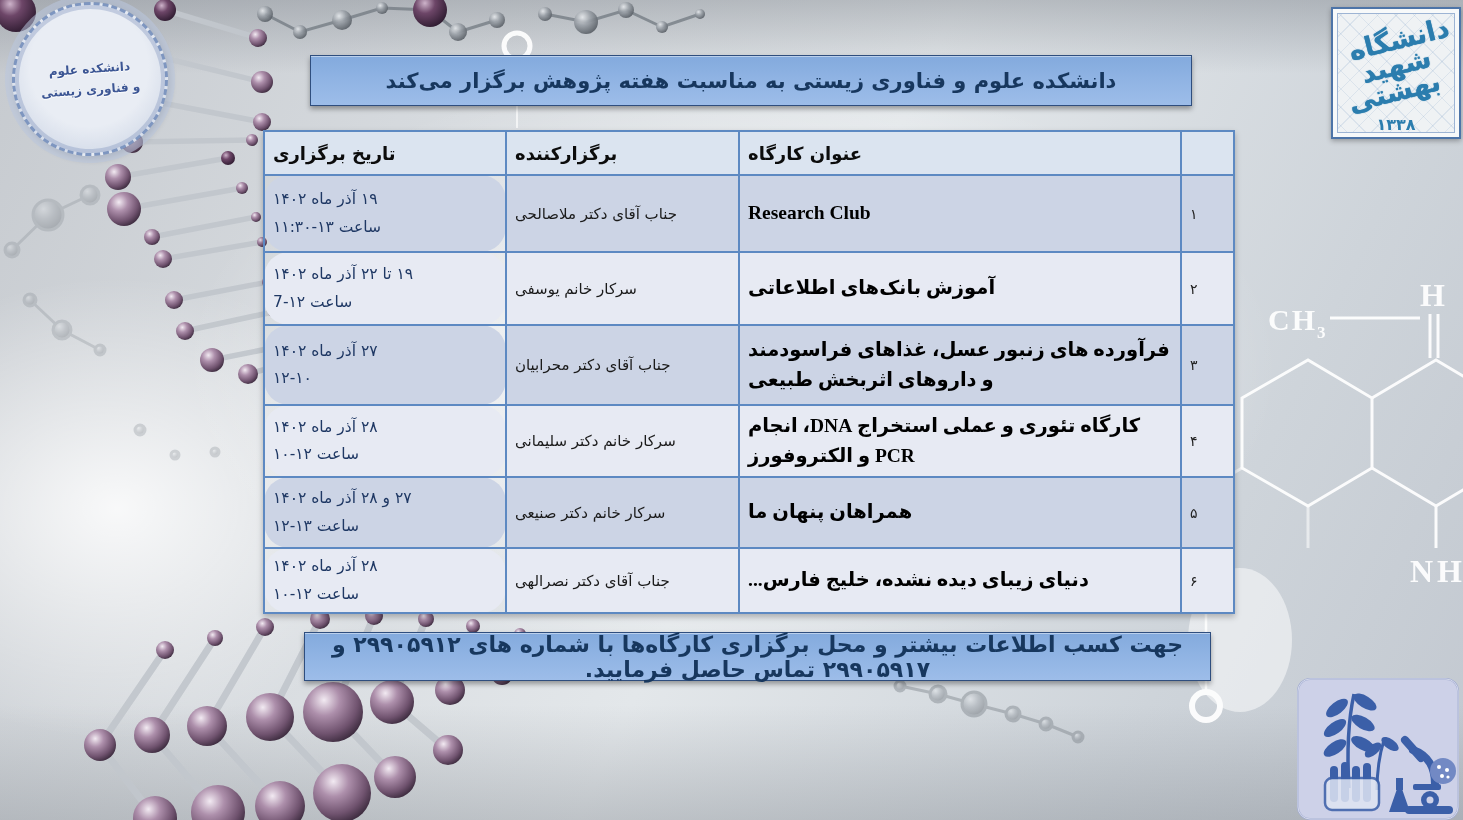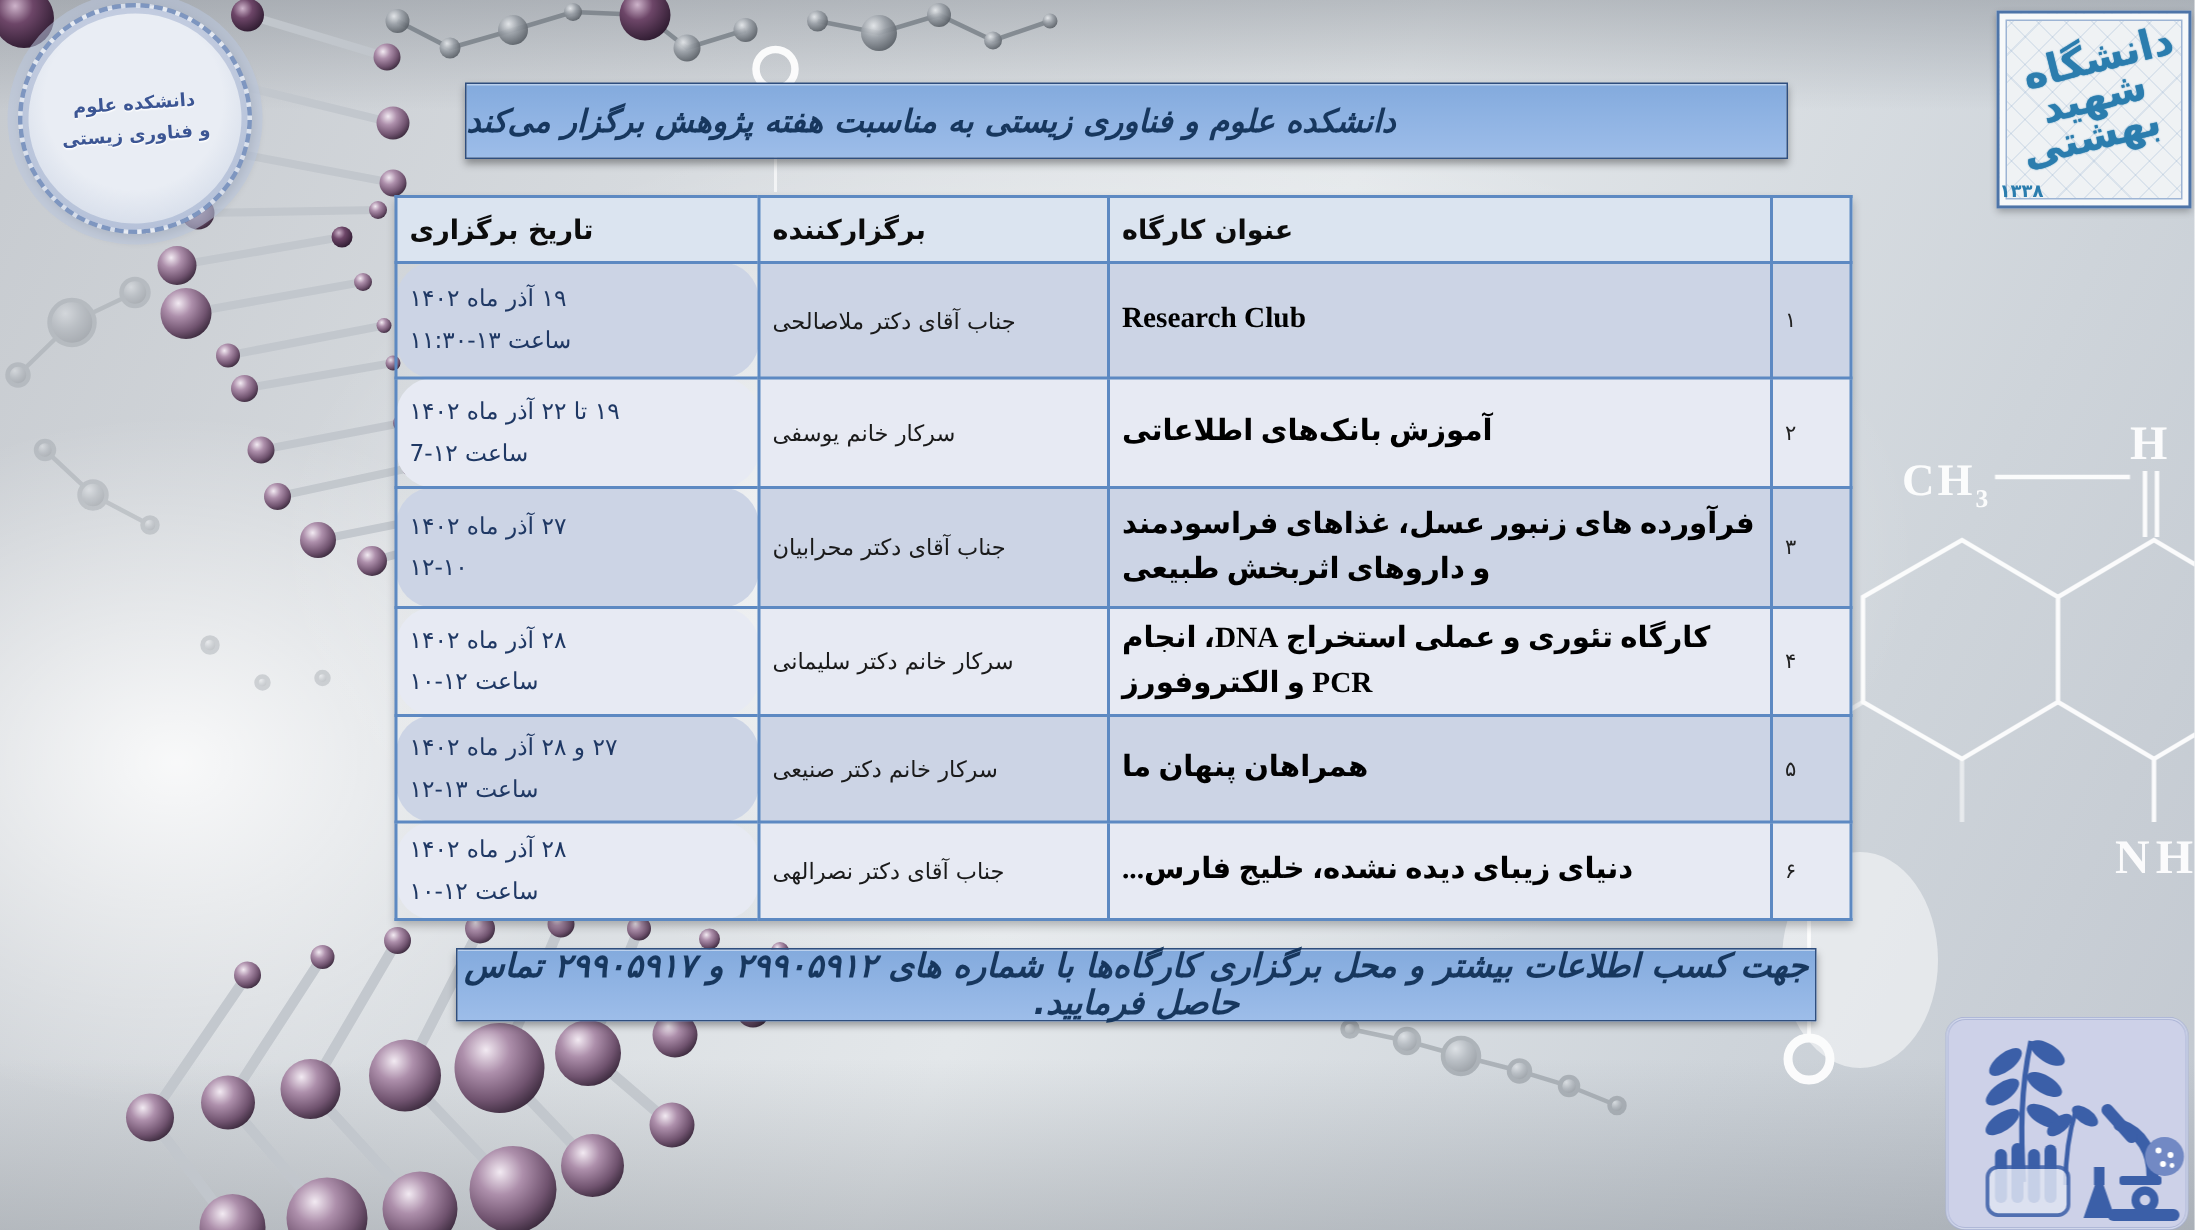--- a/index.html
+++ b/index.html
@@ -10,25 +10,25 @@
       radial-gradient(ellipse 760px 420px at 50% 45%, rgba(255,255,255,.88), rgba(255,255,255,0) 72%),
       radial-gradient(ellipse 420px 330px at 8% 62%, rgba(255,255,255,.85), rgba(255,255,255,0) 70%),
       linear-gradient(180deg, rgba(118,124,132,.40) 0%, rgba(118,124,132,0) 9%),
       linear-gradient(0deg, rgba(130,136,143,.38) 0%, rgba(130,136,143,0) 14%),
       linear-gradient(115deg,#c6cacf 0%,#d7dbdf 28%,#e3e7ea 52%,#ced4da 80%,#c2c8d0 100%);
   }
   svg.bg{position:absolute;left:0;top:0;z-index:0;}
 
   
   .banner{
-    position:absolute;z-index:3;display:flex;align-items:center;justify-content:flex-end;
+    position:absolute;z-index:3;display:flex;align-items:center;justify-content:center;
     background:linear-gradient(180deg,#83aadd 0%,#8fb3e3 45%,#9dbde9 100%);
     border:1.5px solid #2f4e7e;
     box-shadow:0 3px 5px rgba(0,0,0,.35), inset 0 1px 0 rgba(255,255,255,.45);
-    color:#17375e;direction:rtl;text-align:center;font-style:italic;
+    color:#17375e;direction:rtl;text-align:center;
   }
   .banner.top{left:310px;top:55px;width:880px;height:49px;font-size:21px;font-weight:bold;}
   .banner.bottom{left:304px;top:632px;width:905px;height:47px;font-size:22px;font-weight:bold;}
 
   
   .seal{
     position:absolute;z-index:2;left:12px;top:2px;width:150px;height:148px;border-radius:50%;
     background:radial-gradient(circle at 50% 42%, #e9edf4 52%, #d2dae8 80%, #bcc7da 100%);
     border:3px dashed #7e96c0;
     box-shadow:0 0 0 7px rgba(186,199,222,.55), inset 0 0 0 4px rgba(122,144,186,.35), 2px 3px 7px rgba(0,0,0,.22);
@@ -47,21 +47,21 @@
     border:2px solid #4d74a8;
     box-shadow:inset 0 0 0 4px #f7f9fa, inset 0 0 0 5px #9db4d4, 0 2px 5px rgba(0,0,0,.3);
   }
   .uni .cal{
     position:absolute;inset:2px 2px 18px 2px;display:flex;flex-direction:column;align-items:center;justify-content:center;
     color:#2b7dae;font-weight:bold;font-size:27px;line-height:25px;transform:rotate(-14deg);direction:rtl;
     text-shadow:0 0 1px #2b7dae;
   }
   .uni .cal .w1{margin-left:18px;}
   .uni .cal .w3{margin-right:16px;}
-  .uni .yr{position:absolute;bottom:3px;left:0;right:0;color:#2b7dae;font-size:12px;font-weight:bold;}
+  .uni .yr{position:absolute;bottom:3px;left:0;right:0;text-align:center;color:#2b7dae;font-size:16px;font-weight:bold;}
 
   
   table.wt{
     position:absolute;z-index:3;left:263px;top:130px;width:970px;height:478px;
     border-collapse:collapse;table-layout:fixed;direction:rtl;
     box-shadow:0 3px 6px rgba(0,0,0,.25);
   }
   table.wt col.c-num{width:53px;} table.wt col.c-title{width:442px;}
   table.wt col.c-org{width:233px;} table.wt col.c-date{width:242px;}
   table.wt th, table.wt td{border:2px solid #5d89c2;text-align:left;vertical-align:middle;padding:2px 8px;}

